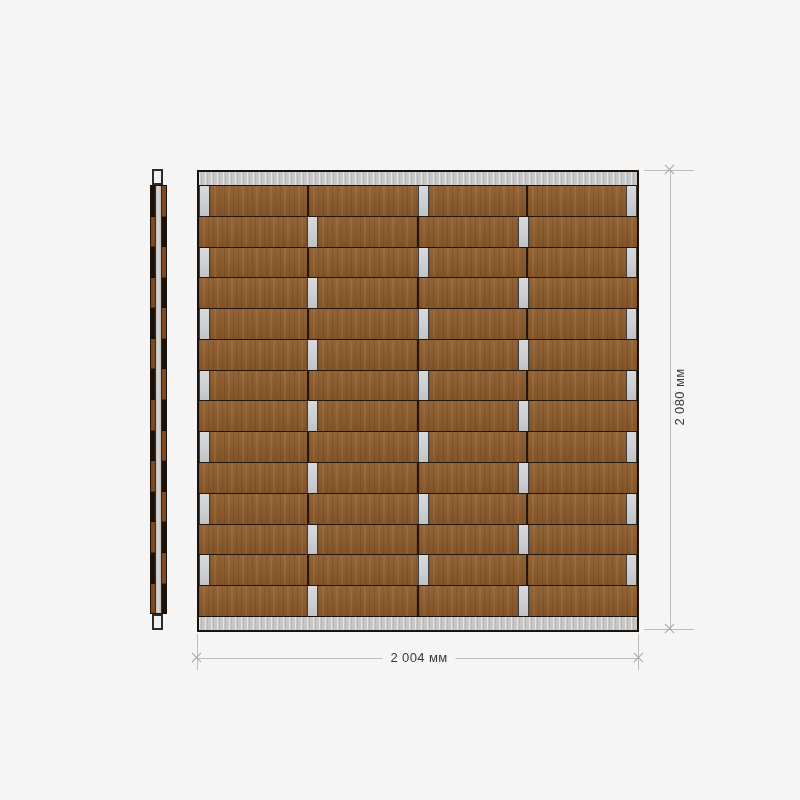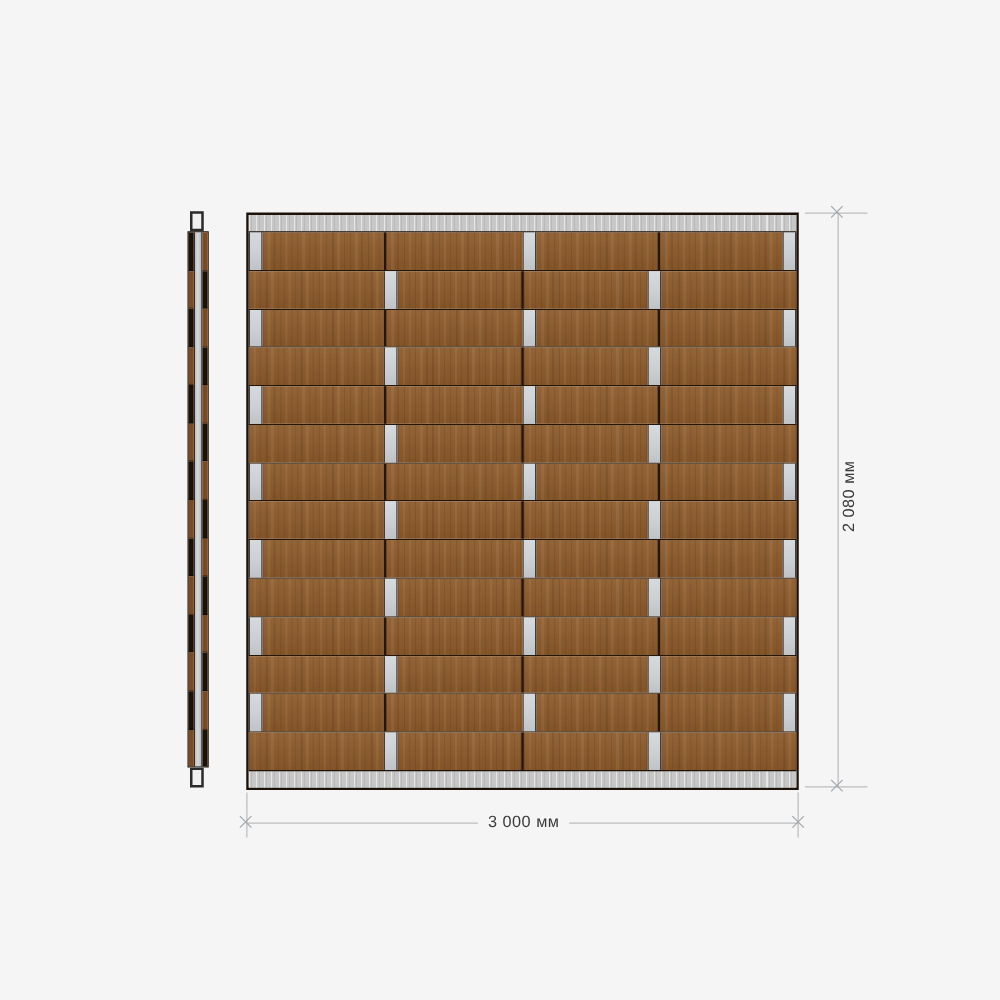--- a/index.html
+++ b/index.html
@@ -251,21 +251,21 @@
         </div>
       </div>
     <div class="rail bottom"></div>
   </div>
 
   <div class="dline" style="left:197px;top:634px;width:1px;height:36px;"></div>
   <div class="dline" style="left:638px;top:634px;width:1px;height:36px;"></div>
   <div class="dline" style="left:197px;top:658px;width:442px;height:1px;"></div>
   <span class="xmark" style="left:197px;top:658px;"></span>
   <span class="xmark" style="left:639px;top:658px;"></span>
-  <div class="dim-label" id="dim-width-label">3 000 мм</div>
+  <div class="dim-label" id="dim-width-label">2 004 мм</div>
 
   <div class="dline" style="left:644px;top:170px;width:50px;height:1px;"></div>
   <div class="dline" style="left:644px;top:629px;width:50px;height:1px;"></div>
   <div class="dline" style="left:670px;top:170px;width:1px;height:459px;"></div>
   <span class="xmark" style="left:670px;top:170px;"></span>
   <span class="xmark" style="left:670px;top:629px;"></span>
   <div class="dim-label" id="dim-height-label">2 080 мм</div>
 
 </div>
 

